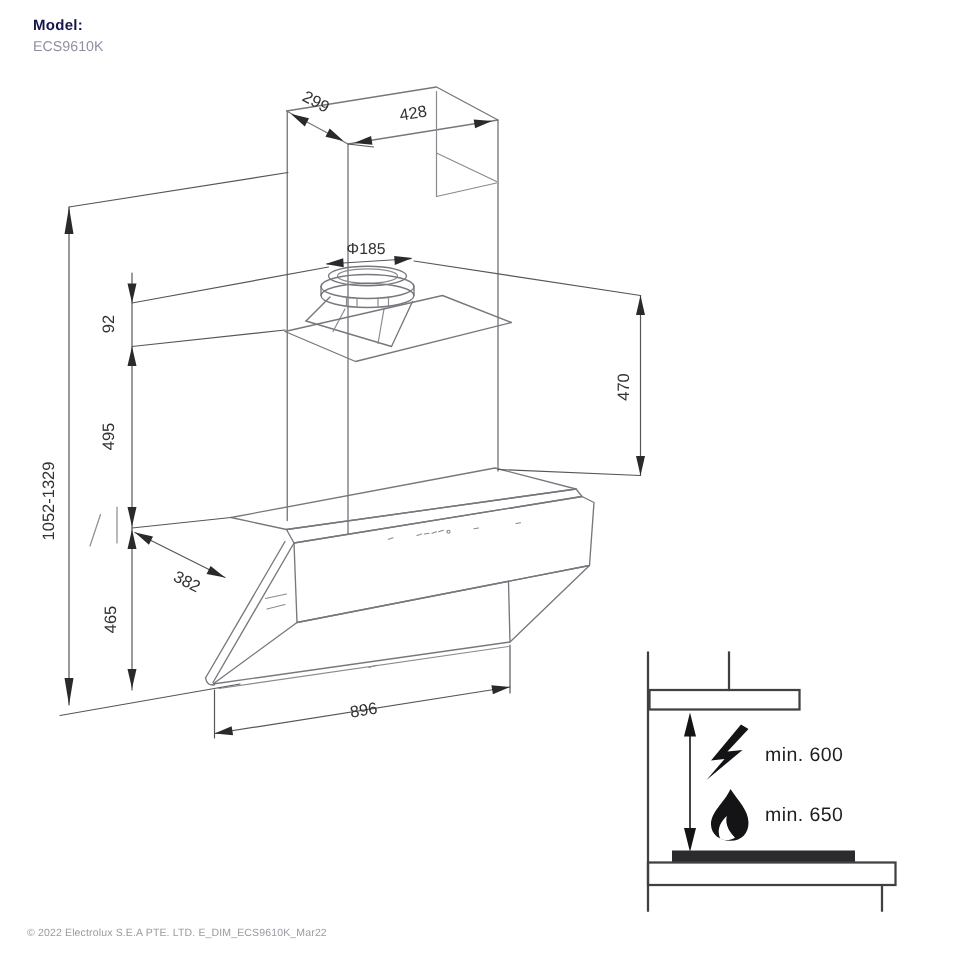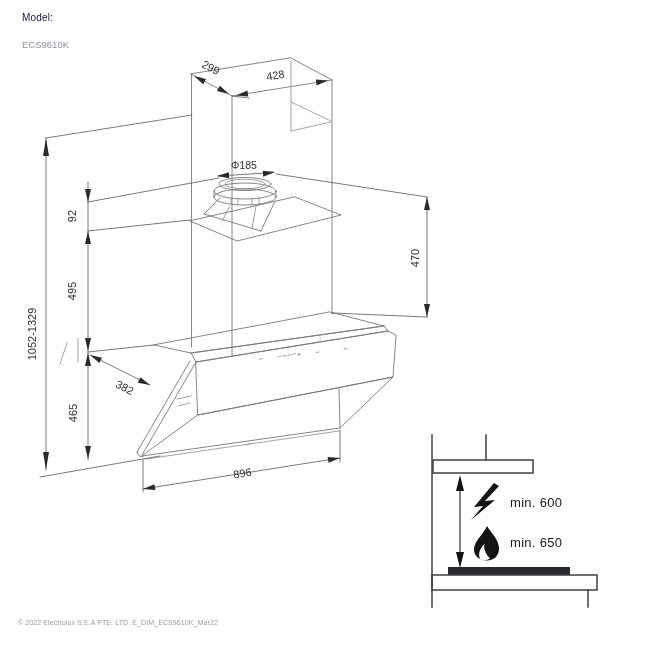--- a/index.html
+++ b/index.html
@@ -1,20 +1,20 @@
 <!DOCTYPE html>
 <html><head>
 <meta charset="utf-8">
 <style>
   html,body{margin:0;padding:0;background:#ffffff;}
   body{width:645px;height:645px;position:relative;overflow:hidden;
        font-family:"Liberation Sans", sans-serif;}
   .header{position:absolute;left:22px;top:12px;line-height:1.25;}
-  .model-label{font-size:10px;font-weight:normal;color:#16154a;letter-spacing:.2px;}
-  .model-value{font-size:9.5px;color:#8f90a2;margin-top:14px;}
+  .model-label{font-size:10px;font-weight:bold;color:#16154a;letter-spacing:.2px;}
+  .model-value{font-size:9.5px;color:#8f90a2;margin-top:1px;}
   .footer{position:absolute;left:18px;top:619px;font-size:7px;color:#9a9aa2;letter-spacing:.1px;}
   svg{position:absolute;left:0;top:0;}
   .geo{stroke:#77787d;stroke-width:0.9;fill:none;stroke-linecap:round;stroke-linejoin:round;}
   .geo2{stroke:#8a8b90;stroke-width:0.8;fill:none;stroke-linecap:round;}
   .dim{stroke:#55565a;stroke-width:0.8;fill:none;stroke-linecap:round;}
   .arr{fill:#2a2a2c;stroke:none;}
   .dtxt{font-family:"Liberation Sans",sans-serif;font-size:11px;fill:#323234;}
   .ctxt{font-family:"Liberation Sans",sans-serif;font-size:13px;fill:#1d1d1f;font-weight:500;letter-spacing:.3px;}
   .cl{stroke:#3f4043;stroke-width:1.5;fill:none;stroke-linecap:square;}
   .ico{fill:#141416;stroke:none;}

